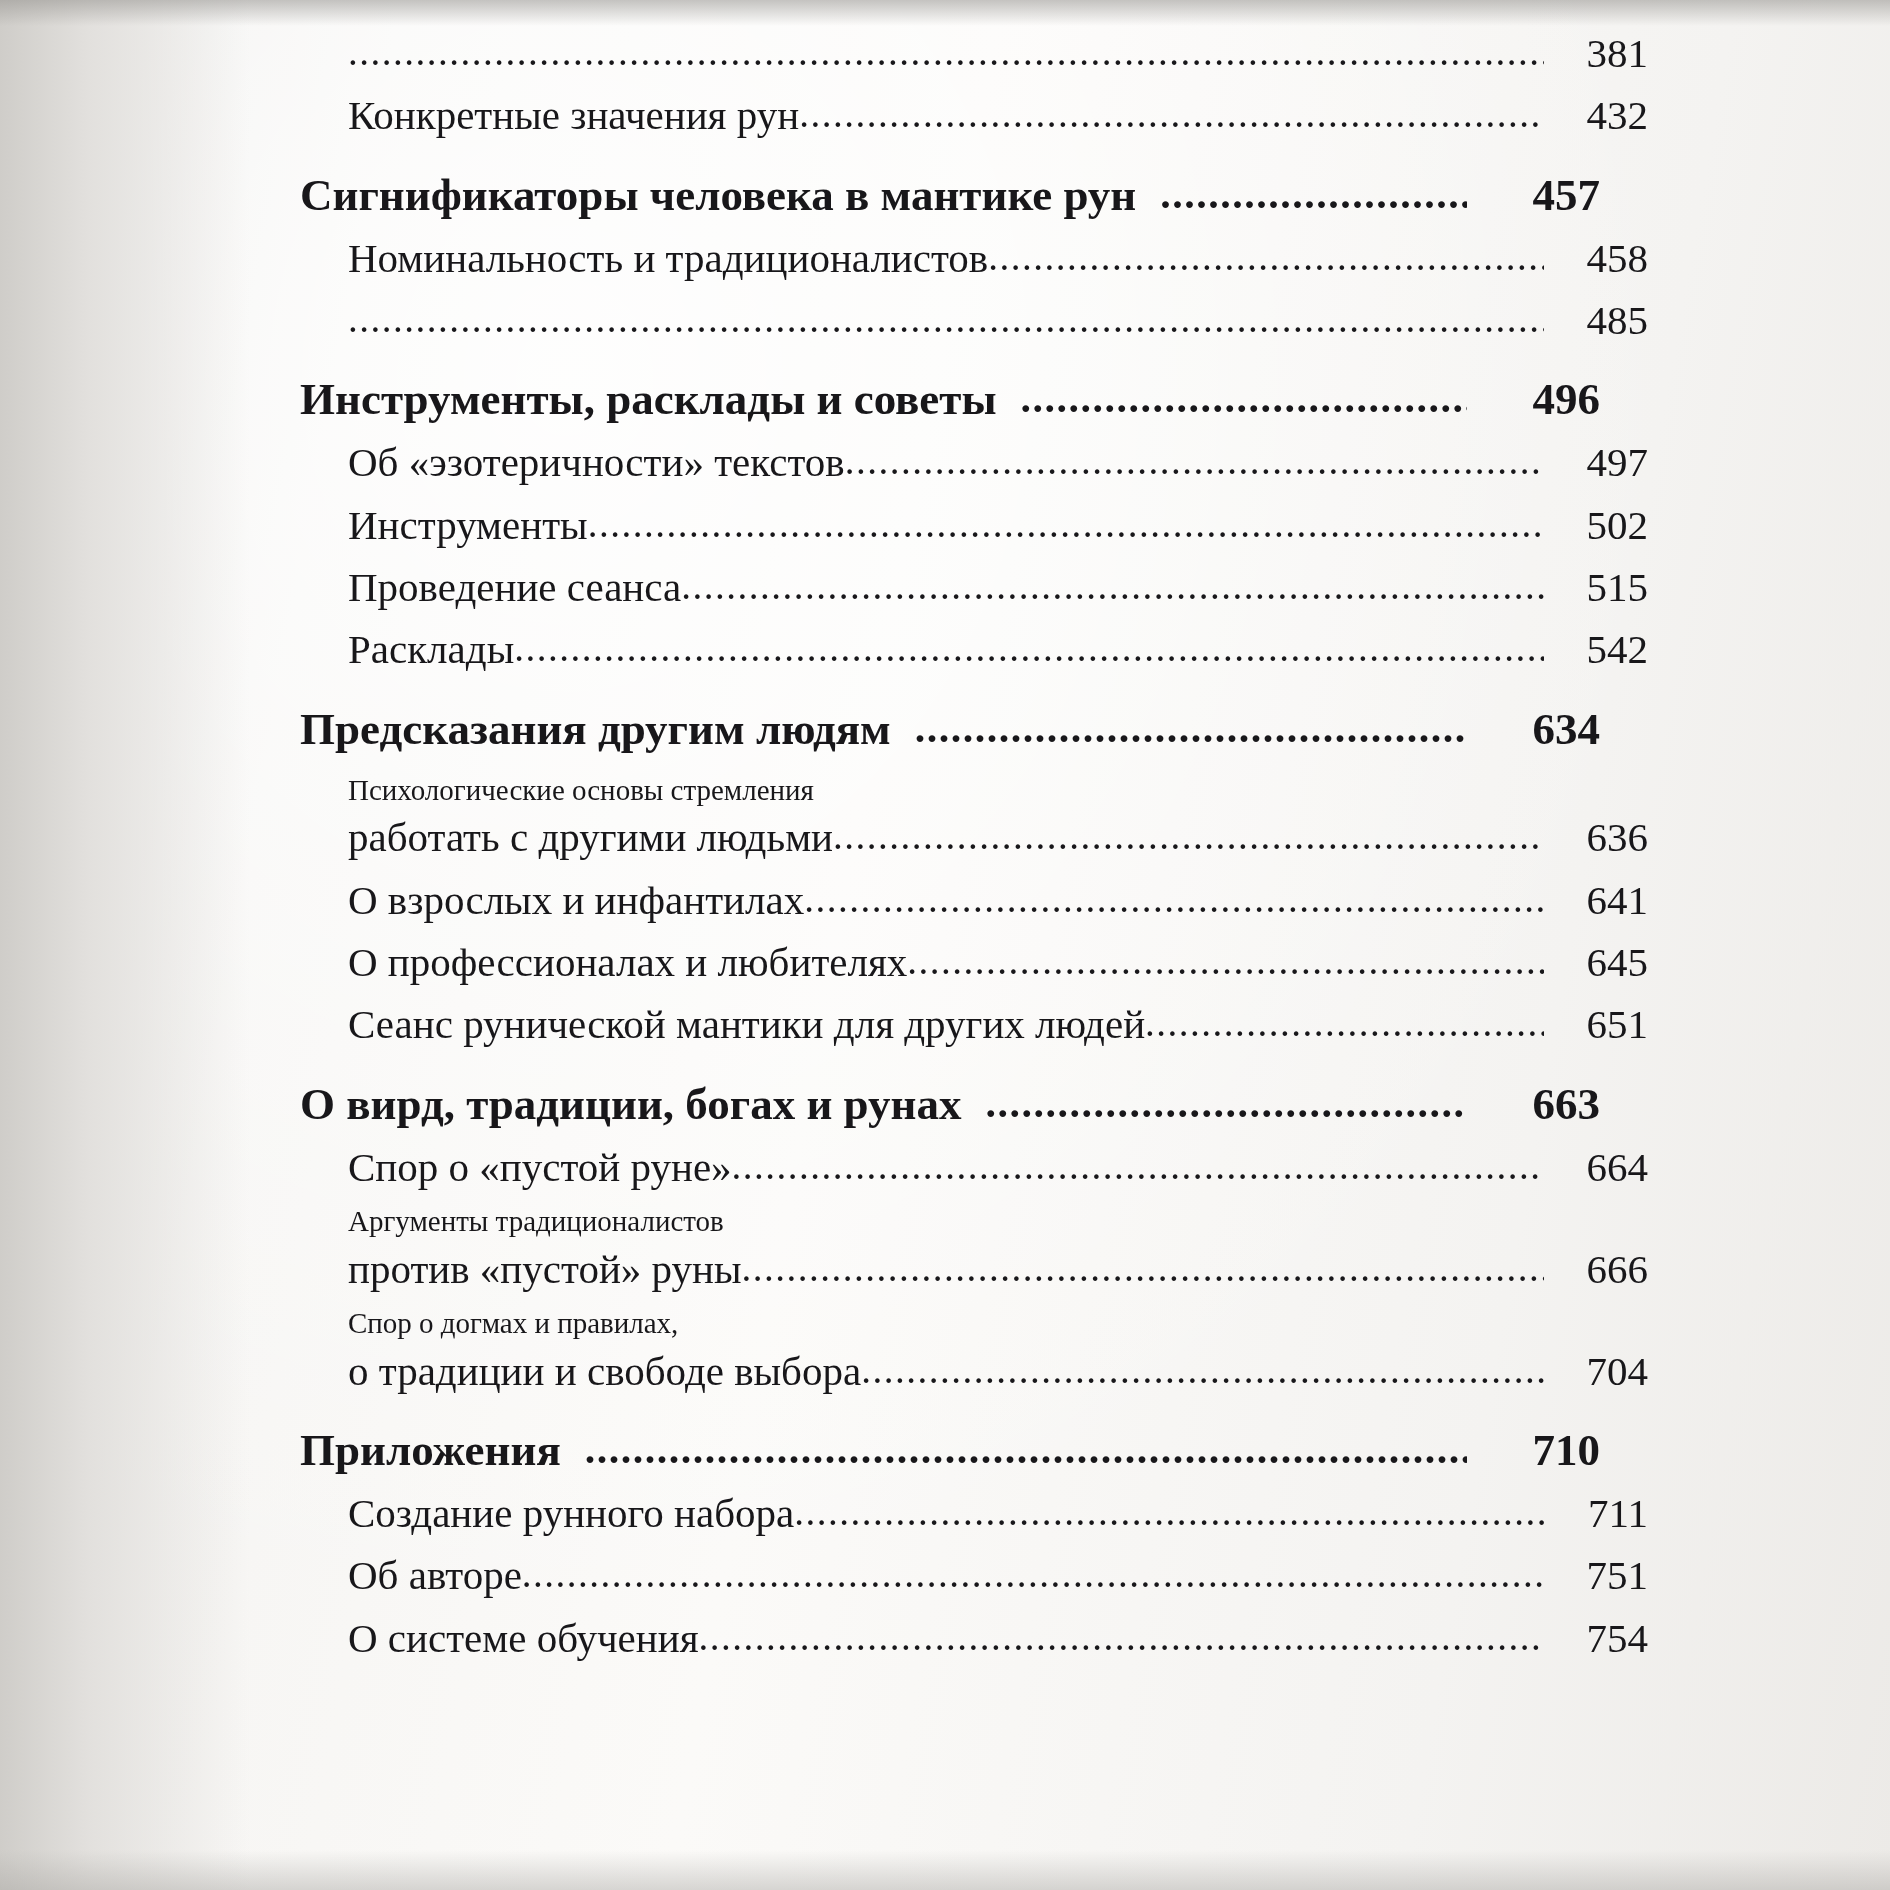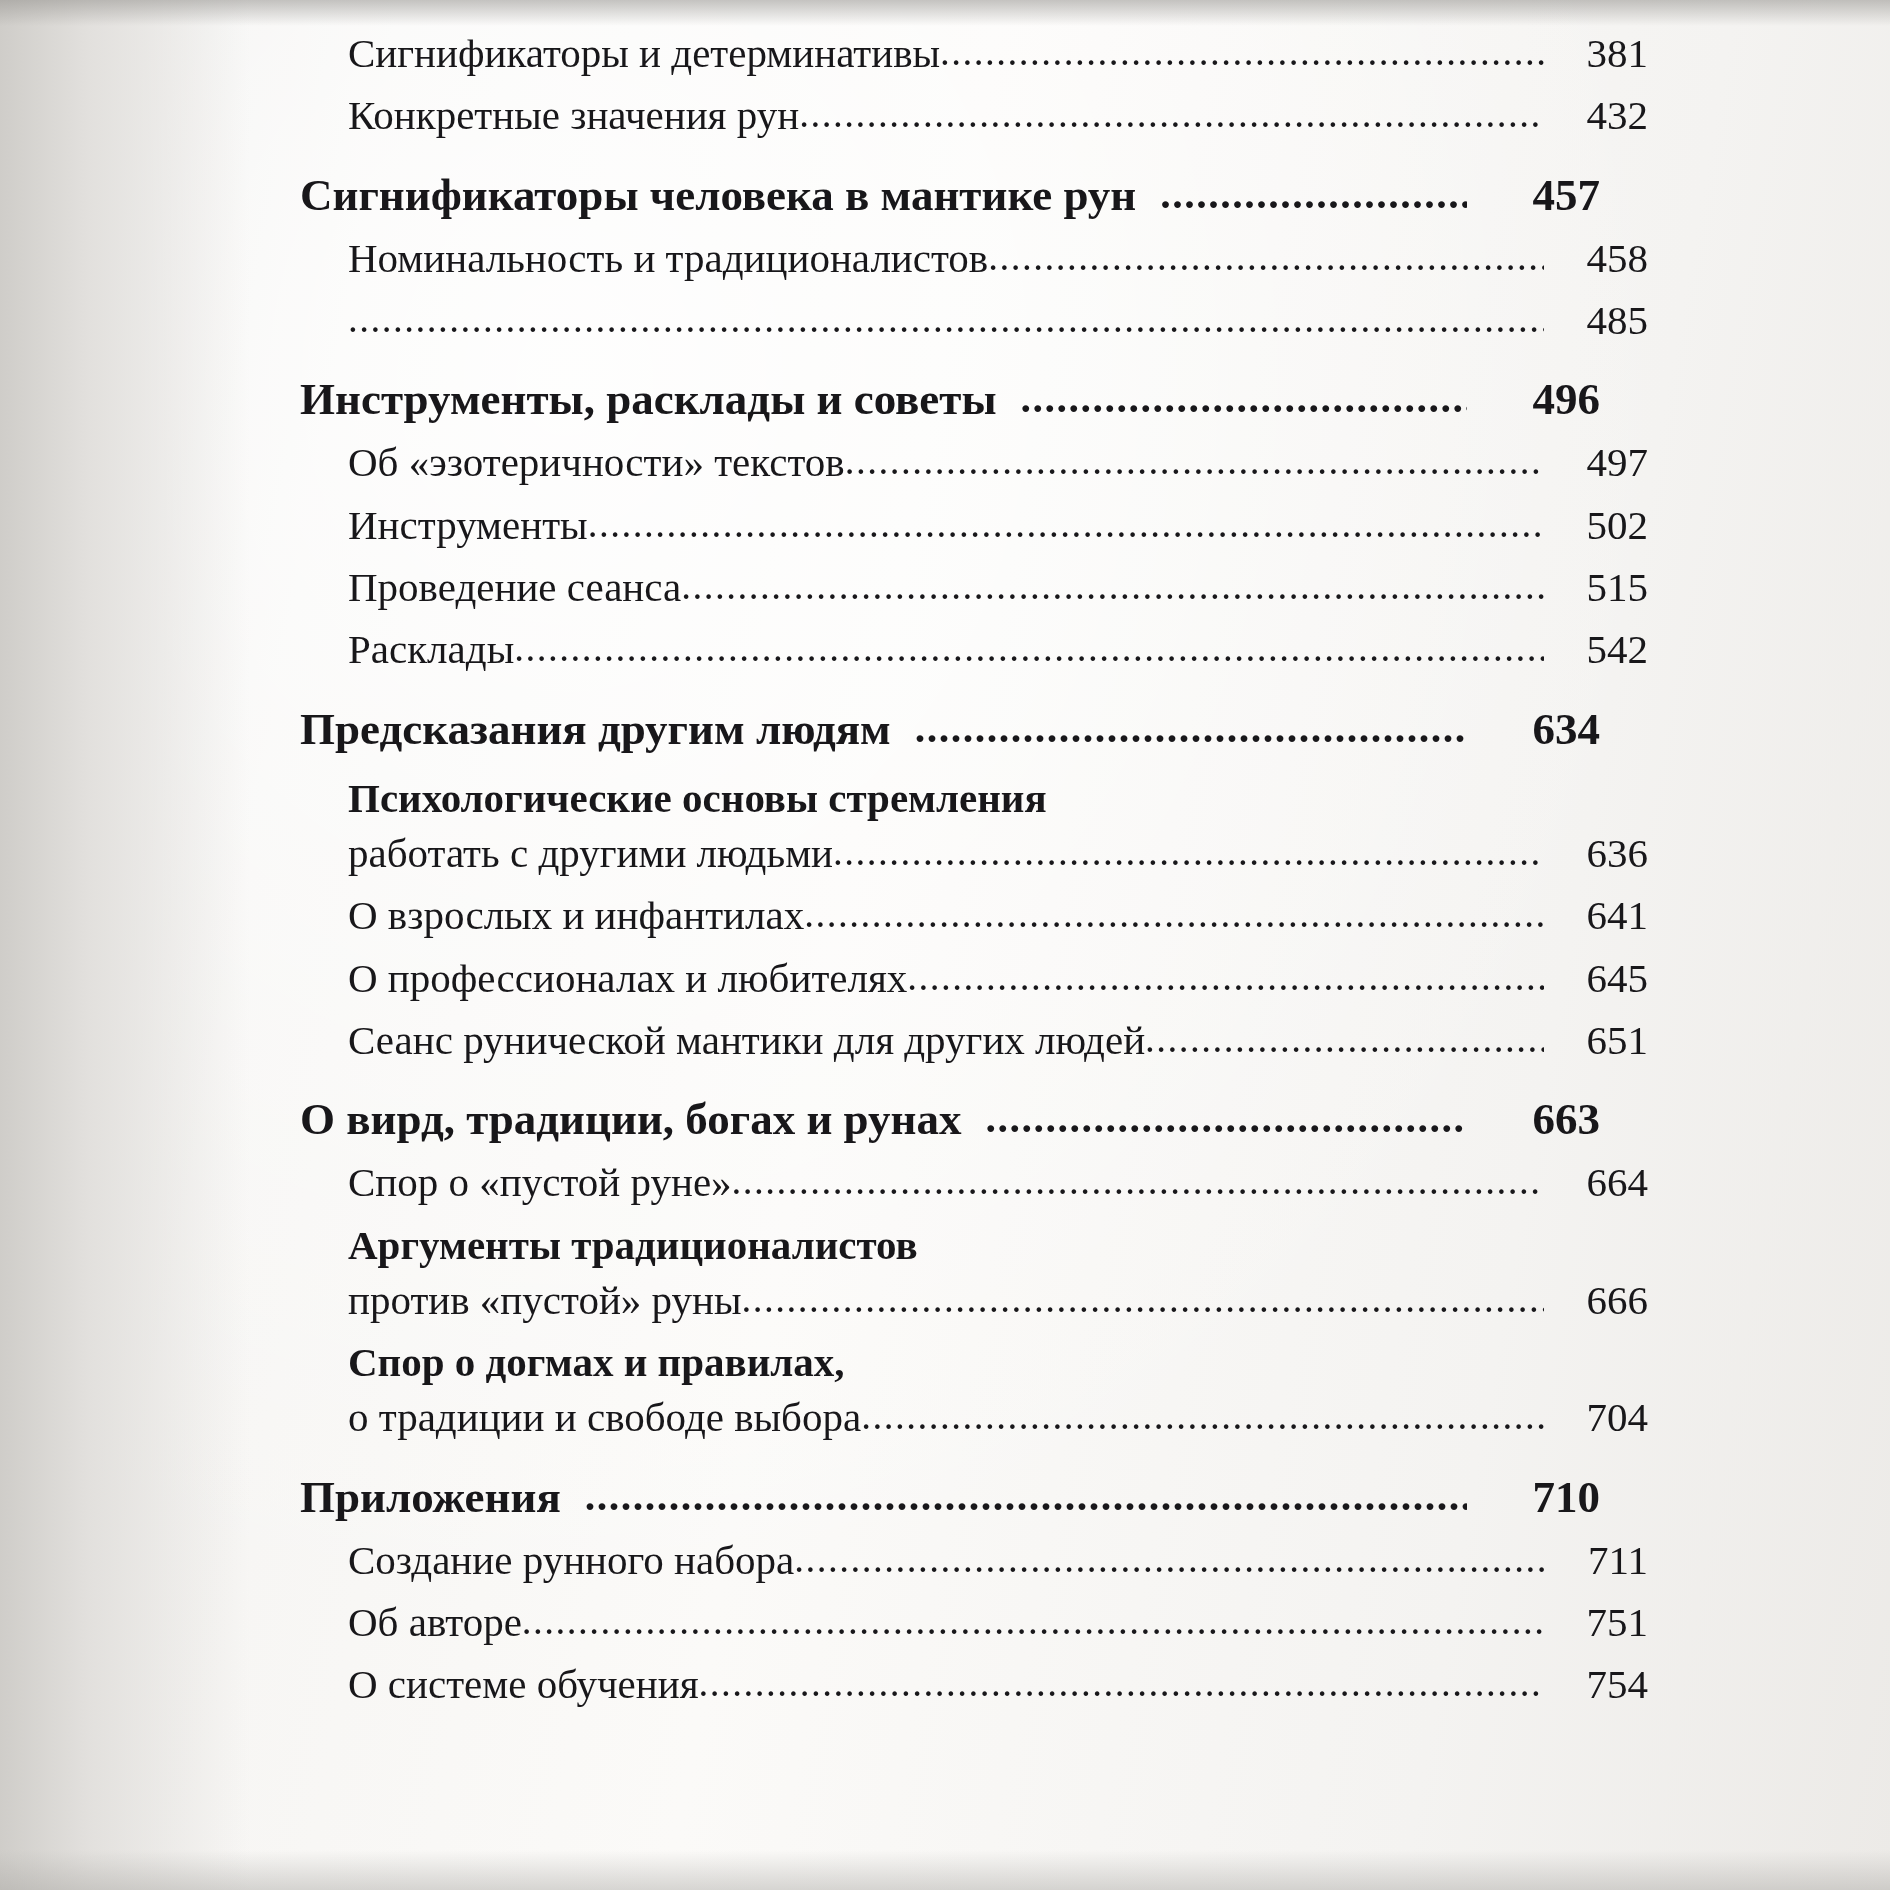--- a/index.html
+++ b/index.html
@@ -95,41 +95,40 @@
     font-size: 41px;
     line-height: 1.30;
     margin-left: 48px;
     margin-top: 9px;
   }
   .lvl-section .dots { font-size: 39px; }
   .lvl-section .page { font-size: 41px; min-width: 100px; }
 
   
   .wrap-line {
-    font-weight: bold;
-    font-size: 41px;
+    font-weight: normal;
+    font-size: 29px;
     line-height: 1.30;
     margin-left: 48px;
     margin-top: 9px;
     white-space: nowrap;
   }
   .tight { margin-top: 2px; }
   .gap-sm { margin-top: 16px; }
 </style>
 </head>
 <body>
 
 <div id="page">
   <div id="left-edge-shadow"></div>
   <div id="top-edge-shadow"></div>
   <div id="bottom-edge-shadow"></div>
 
   <div id="toc">
       <div class="entry lvl-section">
-        <span class="title">Сигнификаторы и детерминативы</span>
         <span class="dots">........................................................................................................................</span>
         <span class="page">381</span>
       </div>
       <div class="entry lvl-section">
         <span class="title">Конкретные значения рун</span>
         <span class="dots">........................................................................................................................</span>
         <span class="page">432</span>
       </div>
       <div class="entry lvl-chapter">
         <span class="title">Сигнификаторы человека в мантике рун</span>

